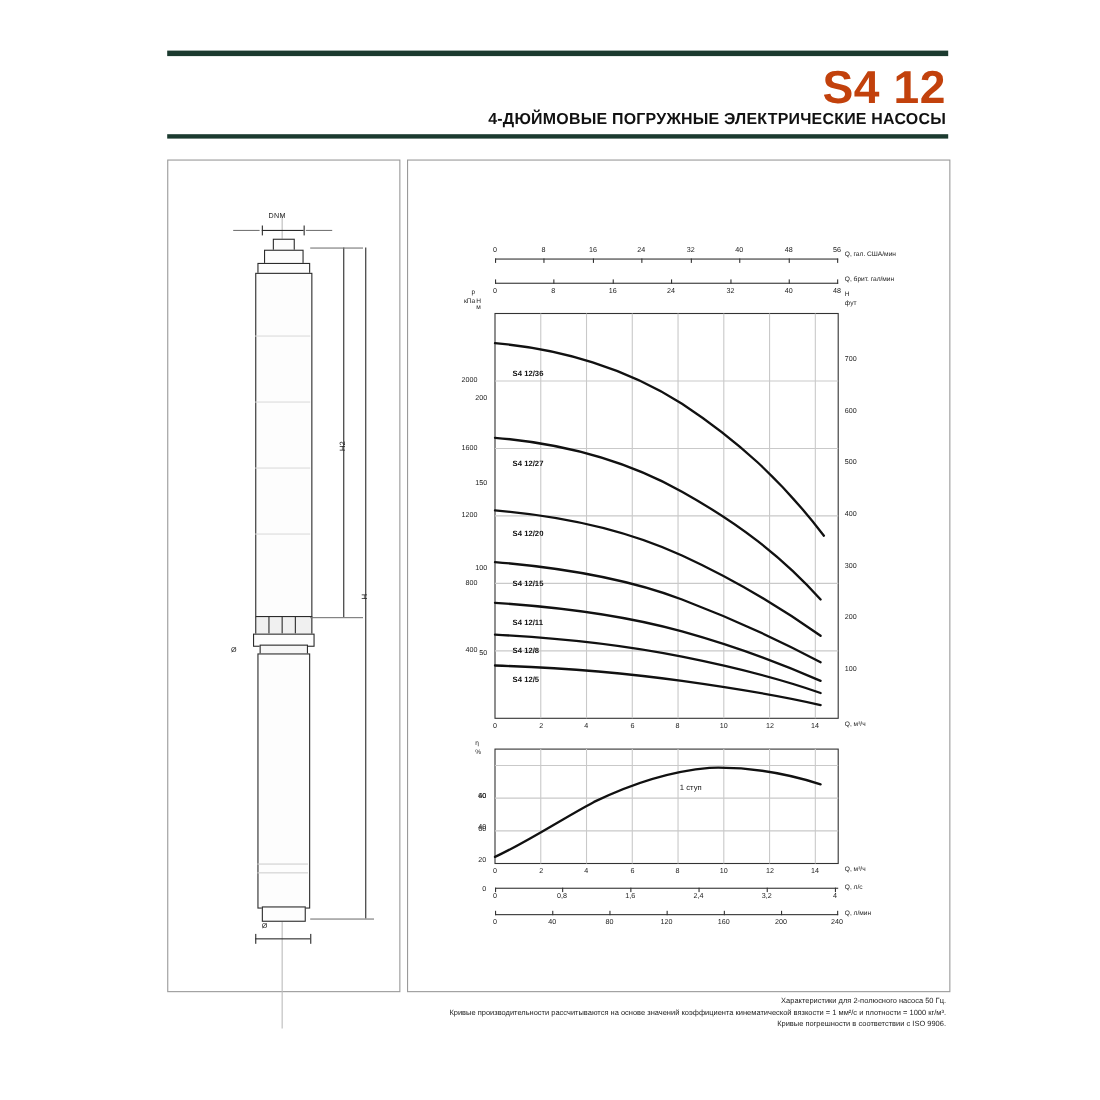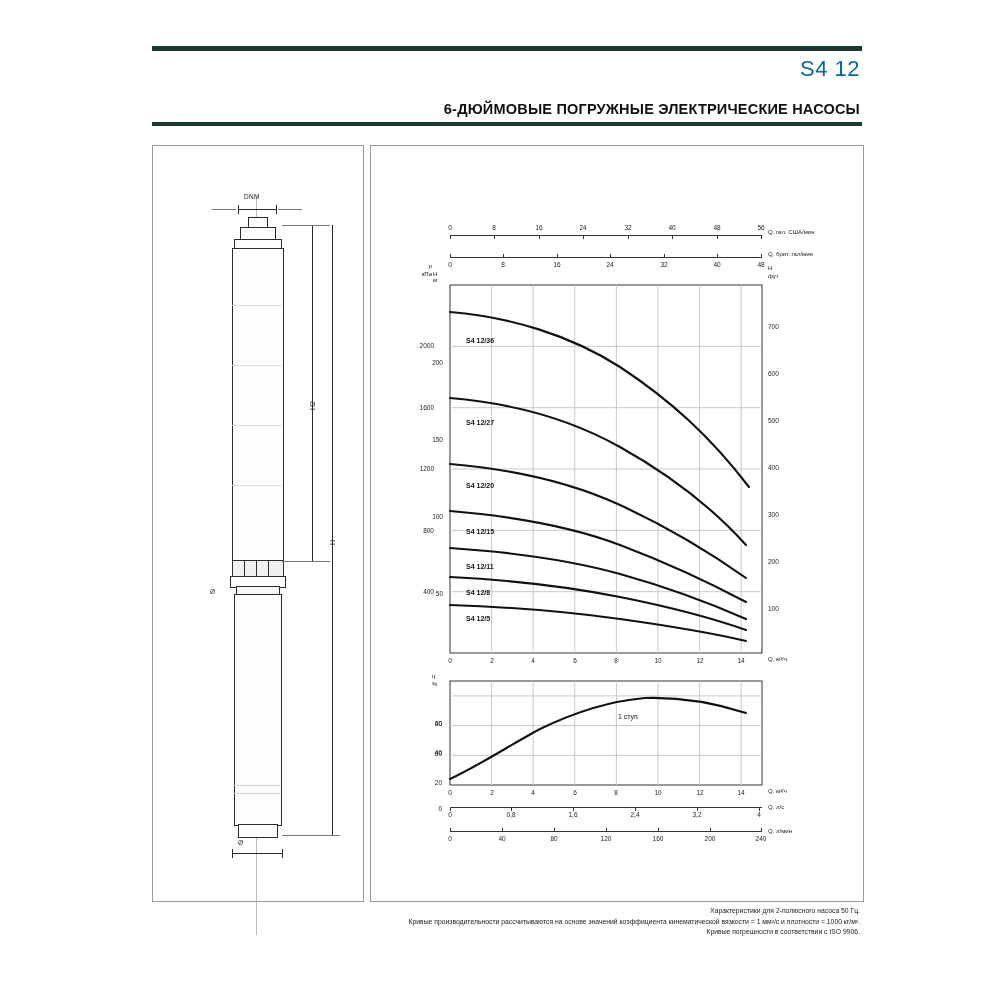--- a/index.html
+++ b/index.html
@@ -3,21 +3,21 @@
 <meta charset="utf-8">
 <style>
   html,body{margin:0;padding:0;background:#ffffff;}
   body{width:1000px;height:1000px;font-family:"Liberation Sans",sans-serif;color:#111;}
   #page{position:relative;width:1000px;height:1000px;overflow:hidden;}
 
   
   .hdr-rule{position:absolute;background:#1b3a2f;}
   #hdr-top{left:152px;top:46px;width:710px;height:5px;}
   #hdr-bot{left:152px;top:122px;width:710px;height:4px;}
-  #hdr-title{position:absolute;right:140px;top:56px;font-size:22px;font-weight:normal;letter-spacing:.5px;color:#0369a1;}
+  #hdr-title{position:absolute;right:140px;top:56px;font-size:42px;font-weight:bold;letter-spacing:.5px;color:#c2410c;}
   #hdr-sub{position:absolute;right:140px;top:101px;font-size:14.5px;font-weight:bold;letter-spacing:.2px;color:#111;}
 
   
   .frame{position:absolute;border:1px solid #9a9a9a;background:#fff;}
   #frame-left{left:152px;top:145px;width:210px;height:755px;}
   #frame-right{left:370px;top:145px;width:492px;height:755px;}
 
   
   #pump{position:absolute;left:152px;top:145px;width:210px;height:755px;}
   .ln{position:absolute;background:#2b2b2b;}
@@ -43,21 +43,21 @@
 
   svg{display:block;}
 </style>
 </head>
 <body>
 
 <div id="page">
 
   <div class="hdr-rule" id="hdr-top"></div>
   <div id="hdr-title">S4 12</div>
-  <div id="hdr-sub">6-ДЮЙМОВЫЕ ПОГРУЖНЫЕ ЭЛЕКТРИЧЕСКИЕ НАСОСЫ</div>
+  <div id="hdr-sub">4-ДЮЙМОВЫЕ ПОГРУЖНЫЕ ЭЛЕКТРИЧЕСКИЕ НАСОСЫ</div>
   <div class="hdr-rule" id="hdr-bot"></div>
 
   <div class="frame" id="frame-left"></div>
 
   <div id="pump">
 
     <div class="ln vl" style="left:104px;top:50px;height:740px;background:#bbb;"></div>
 
     <div class="lbl" style="left:92px;top:48px;">DNM</div>
     <div class="ln hl" style="left:86px;top:64px;width:38px;"></div>

